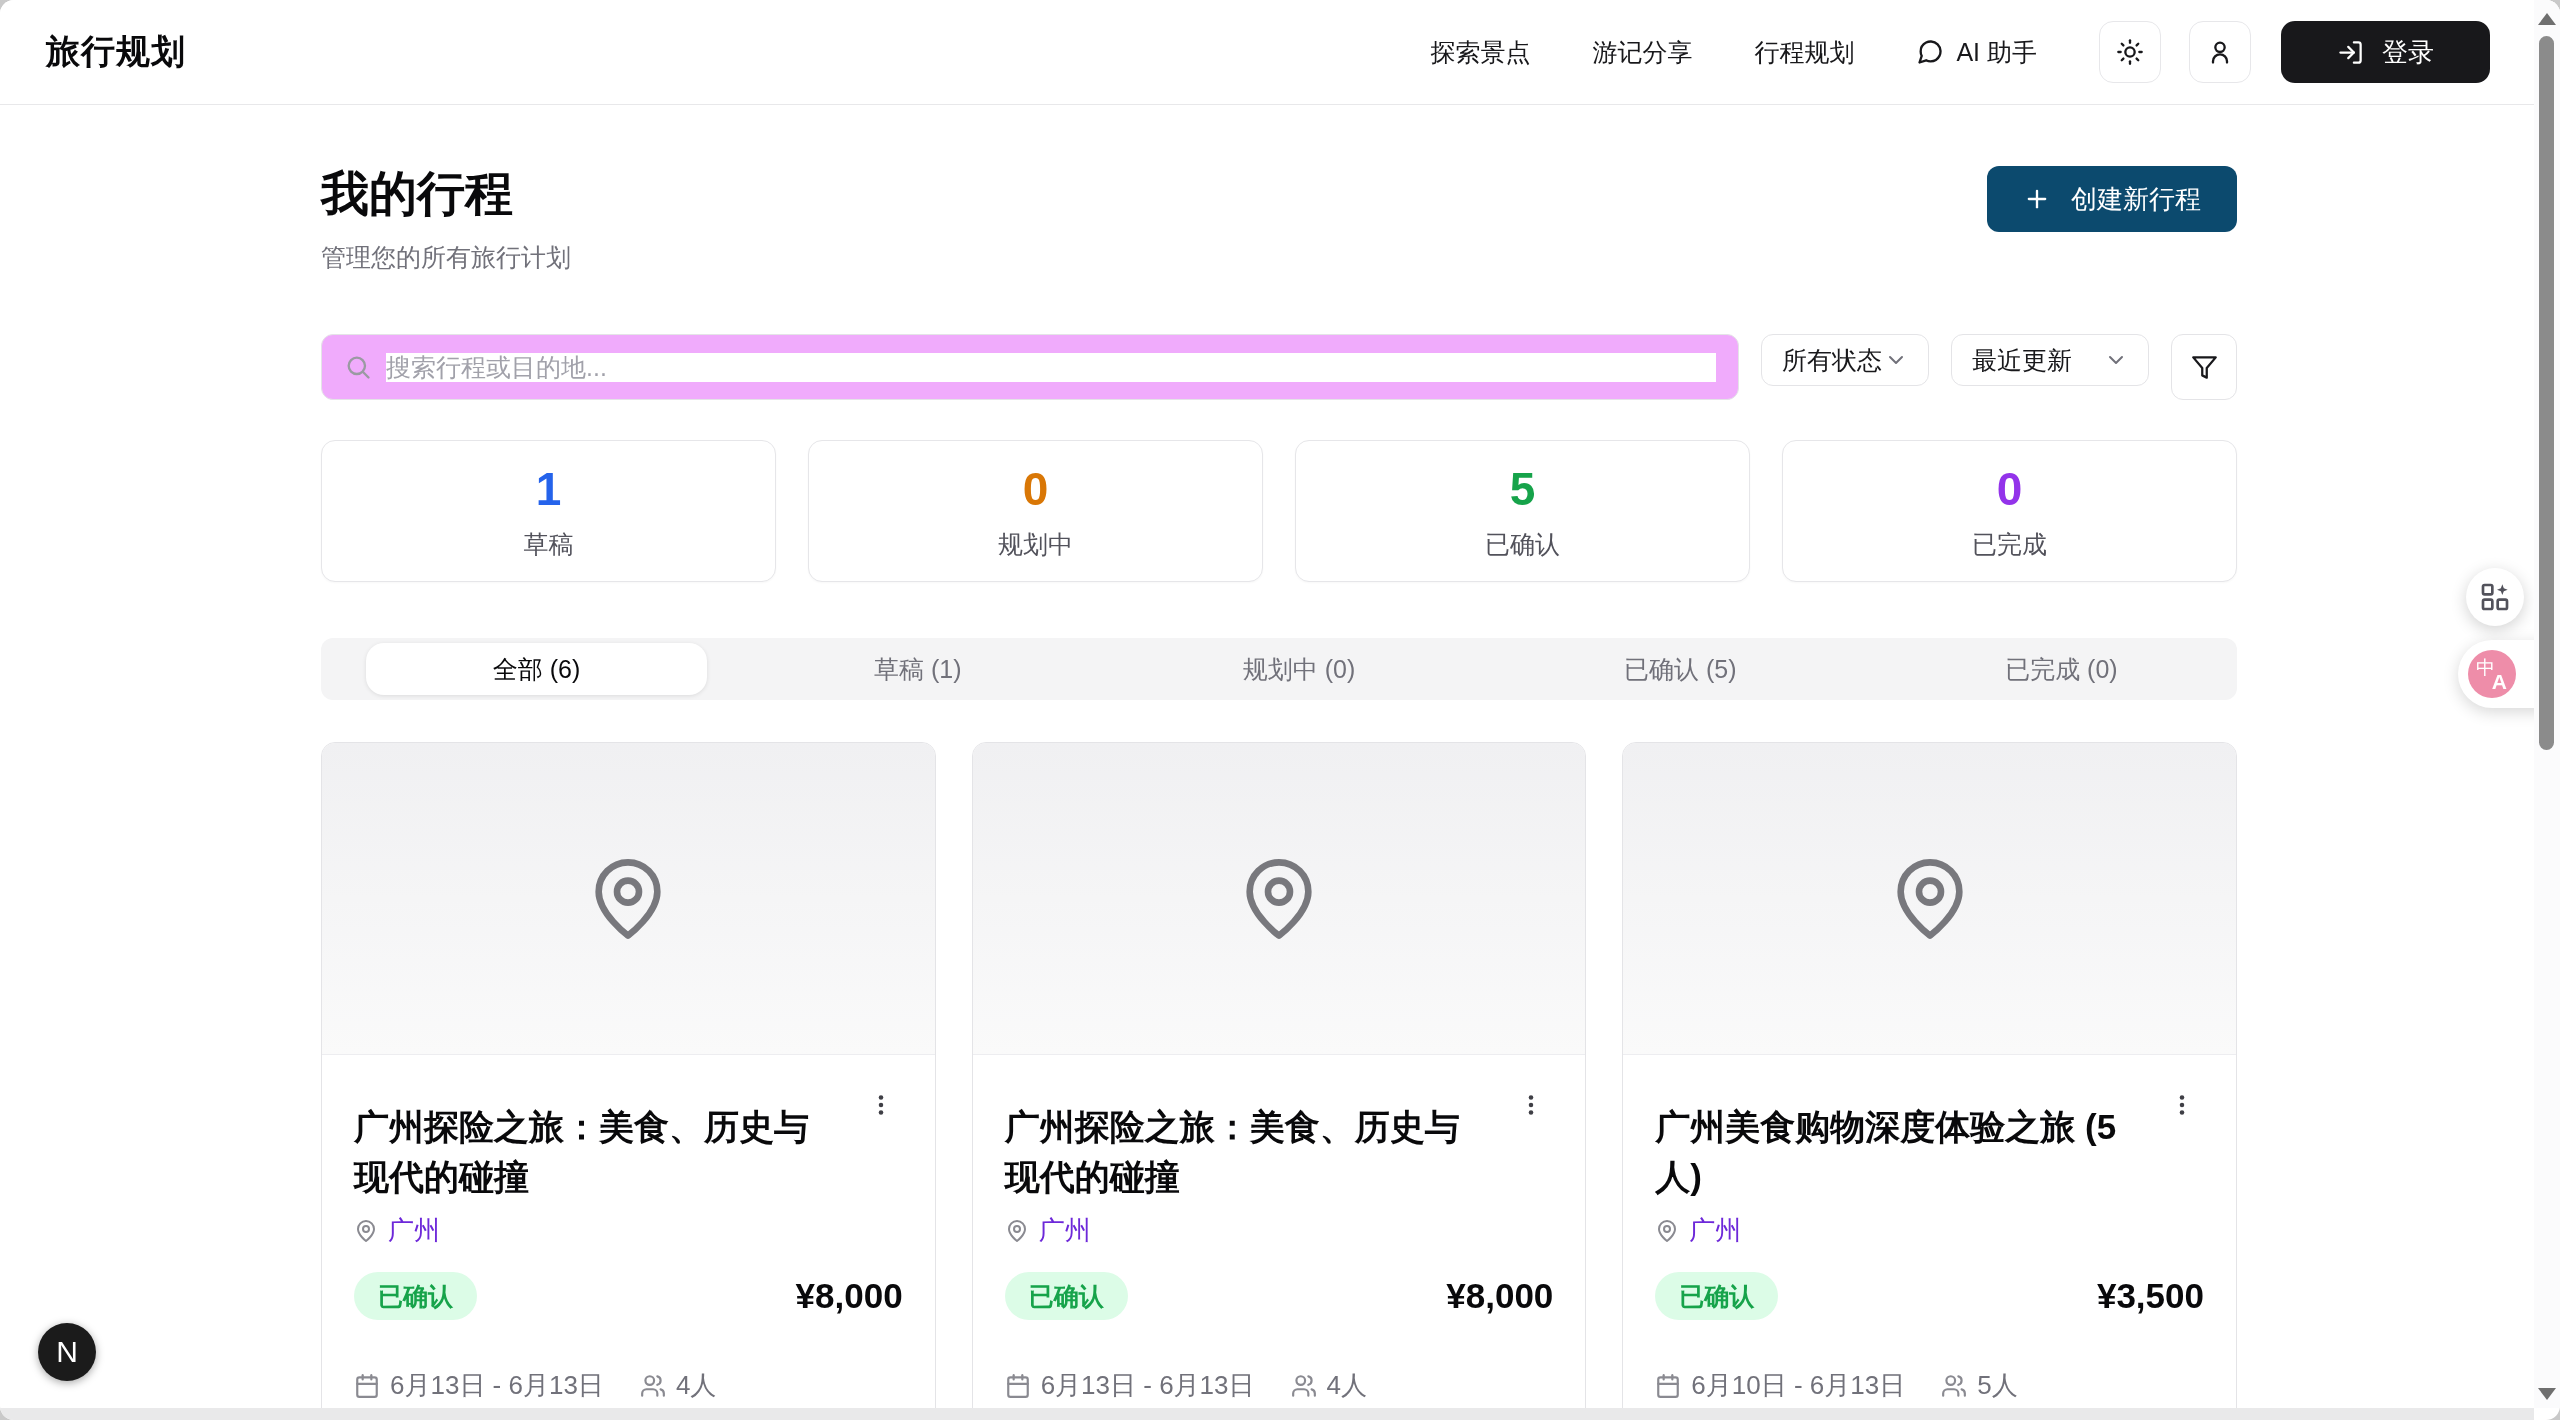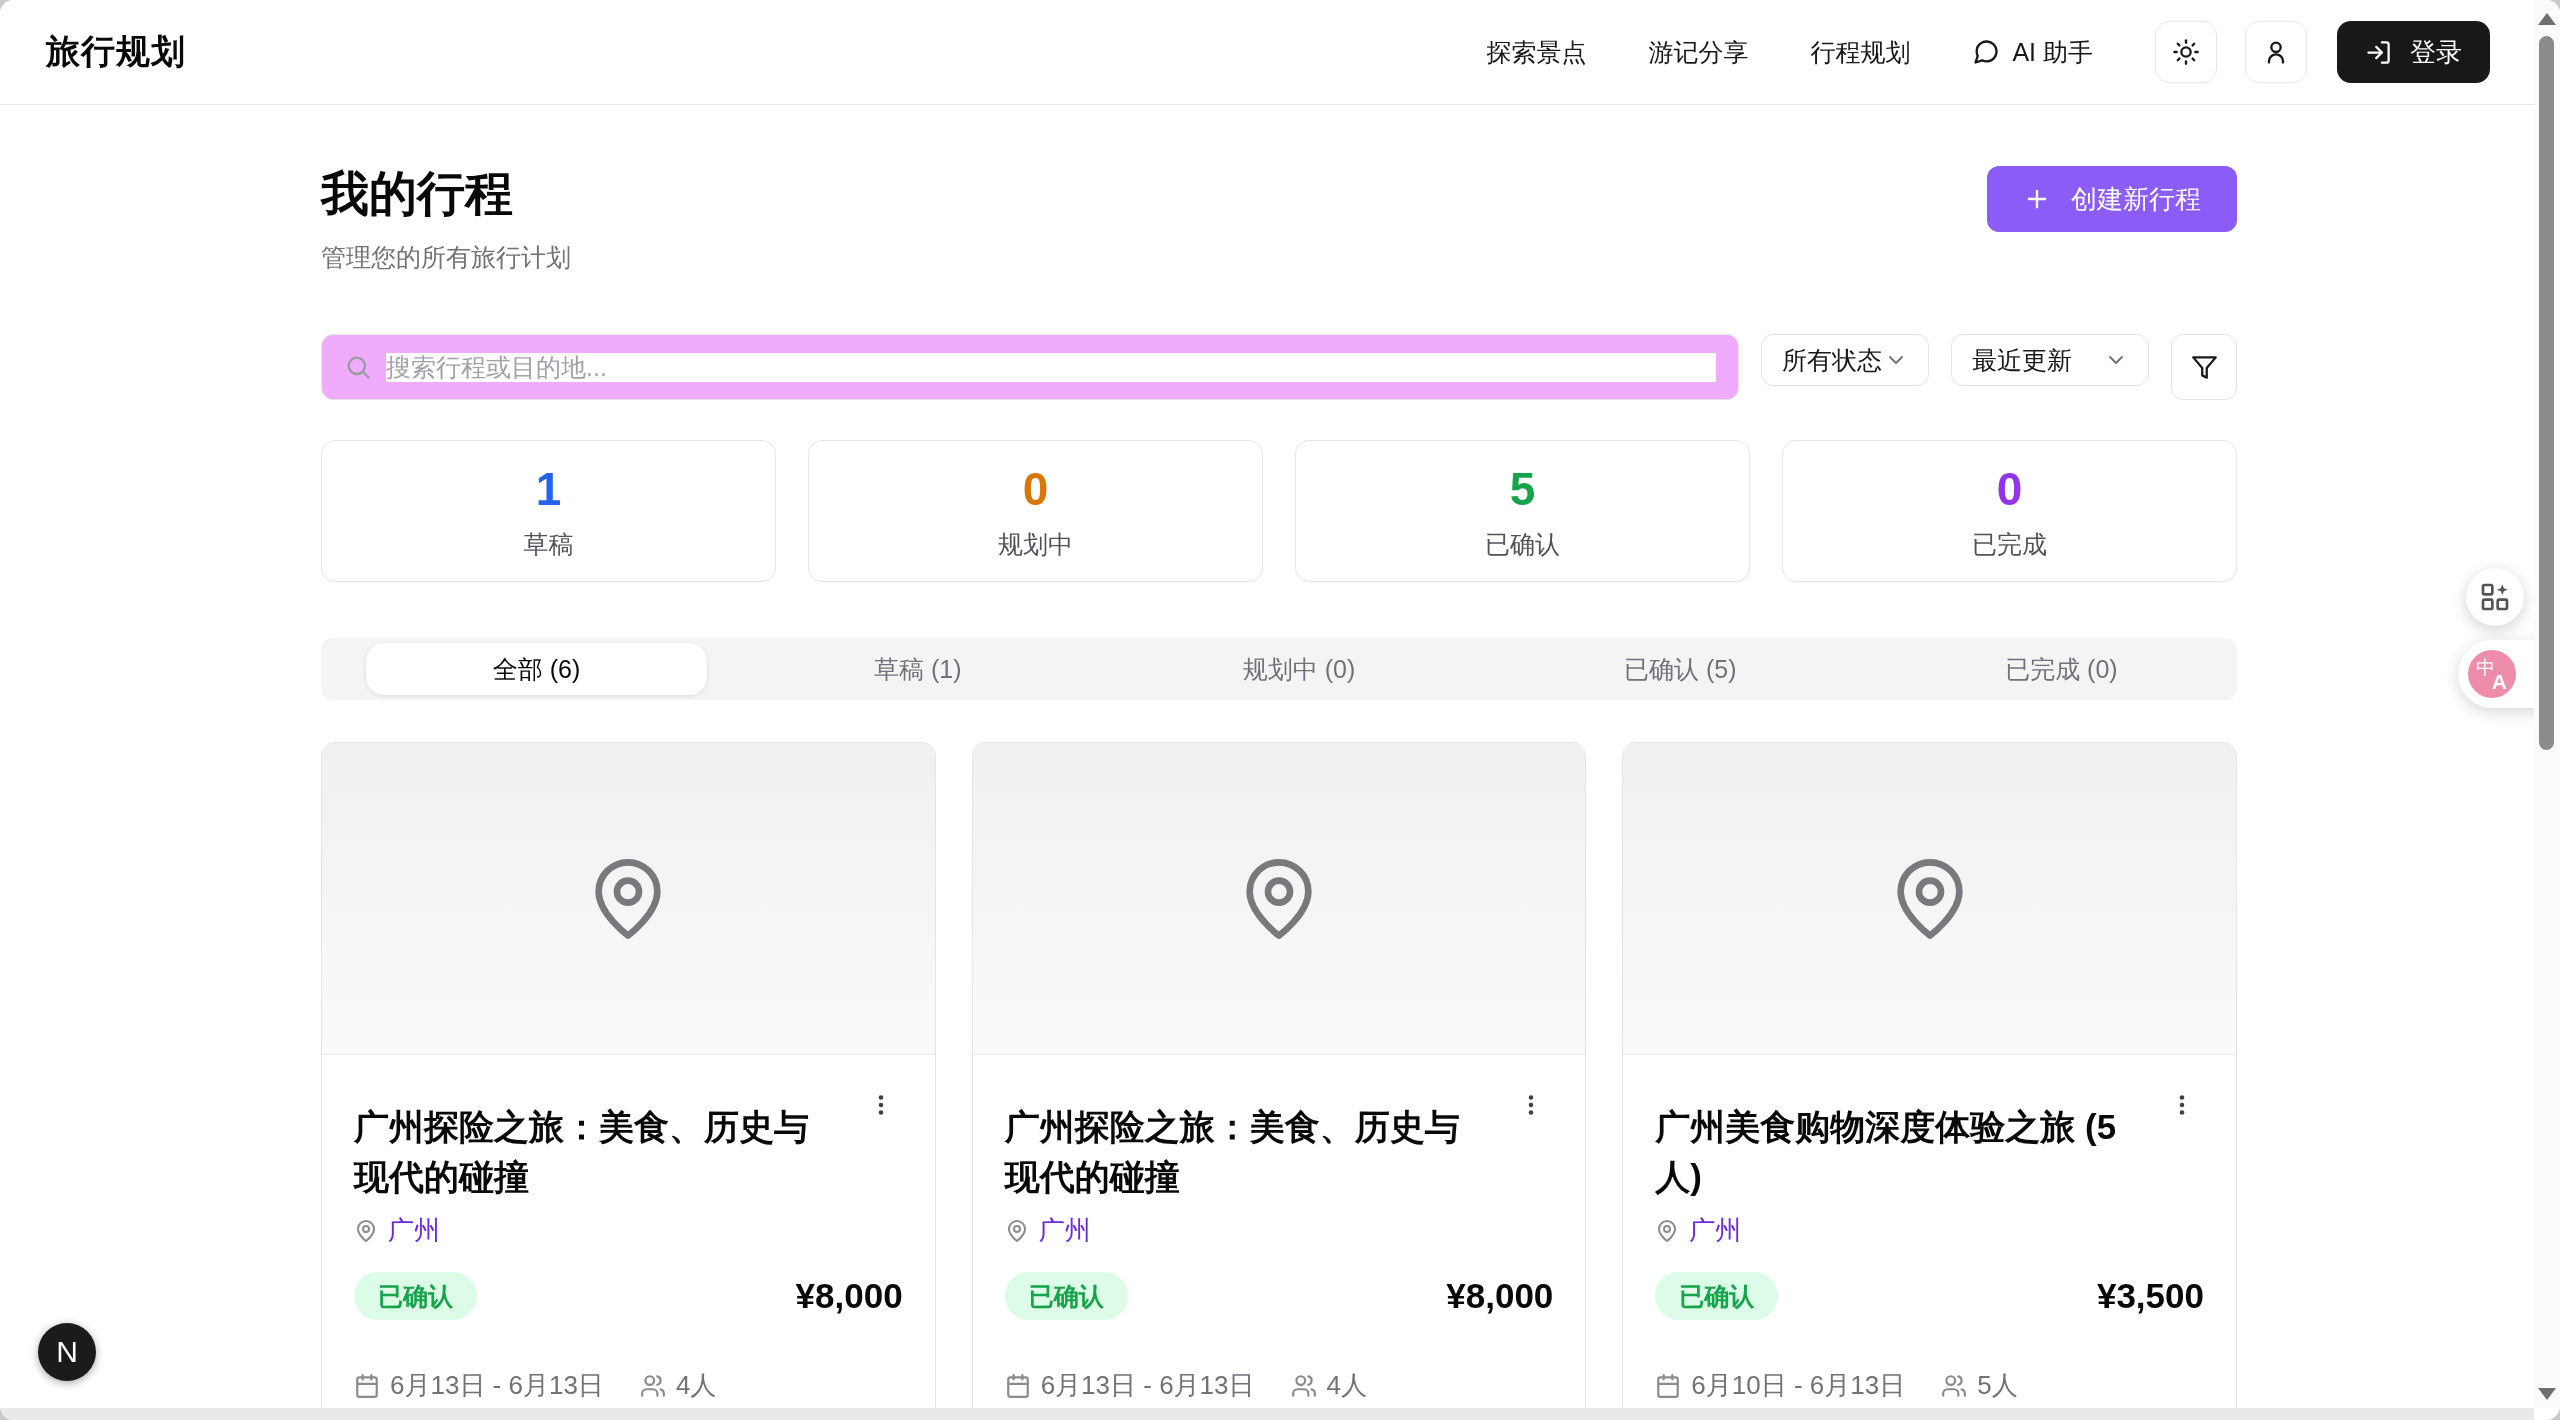--- a/index.html
+++ b/index.html
@@ -8,30 +8,30 @@
 
   
   .navbar { height:105px; display:flex; align-items:center; justify-content:space-between;
             padding:0 70px 0 46px; border-bottom:1px solid #e8e8ea; background:#fff; }
   .logo { font-size:34px; font-weight:700; color:#09090b; letter-spacing:1px; }
   .nav-right { display:flex; align-items:center; }
   .nav-link { font-size:25px; color:#18181b; margin-left:62px; cursor:pointer; display:flex; align-items:center; gap:12px; }
   .icon-btn { width:62px; height:62px; border:1px solid #e7e7ea; border-radius:14px; background:#fff;
               display:flex; align-items:center; justify-content:center; margin-left:28px; cursor:pointer; }
   .icon-btn:first-of-type { margin-left:62px; }
-  .login-btn { margin-left:30px; height:62px; padding:0 28px; background:#18181b; color:#fff; border:none;
+  .login-btn { margin-left:30px; height:62px; padding:0 56px; background:#18181b; color:#fff; border:none;
                border-radius:14px; font-size:26px; display:flex; align-items:center; gap:18px; cursor:pointer;
                font-family:"Liberation Sans", sans-serif; }
 
   
   .content { width:1916px; margin-left:321px; }
   .header-row { margin-top:57px; display:flex; justify-content:space-between; align-items:flex-start; }
   .page-title { font-size:48px; font-weight:700; color:#09090b; }
   .page-subtitle { margin-top:15px; font-size:25px; color:#71717a; }
-  .create-btn { height:66px; padding:0 36px; background:#8b5cf6; color:#fff; border:none; border-radius:12px;
+  .create-btn { height:66px; padding:0 36px; background:#0c4a6e; color:#fff; border:none; border-radius:12px;
                 font-size:26px; display:flex; align-items:center; gap:20px; cursor:pointer; margin-top:4px;
                 font-family:"Liberation Sans", sans-serif; }
 
   .filter-row { margin-top:60px; display:flex; gap:22px; }
   .search-box { flex:1; height:66px; border:1px solid #e4e4e7; border-radius:12px; display:flex; align-items:center;
                 padding:0 22px; gap:14px; background:#f0abfc; }
   .search-box input { border:none; outline:none; flex:1; font-size:25px; color:#18181b; font-family:"Liberation Sans", sans-serif; }
   .search-box input::placeholder { color:#a1a1aa; }
   .select-box { height:52px; border:1px solid #e4e4e7; border-radius:12px; display:flex; align-items:center;
                 justify-content:space-between; padding:0 20px; font-size:25px; color:#18181b; cursor:pointer; background:#fff; }

